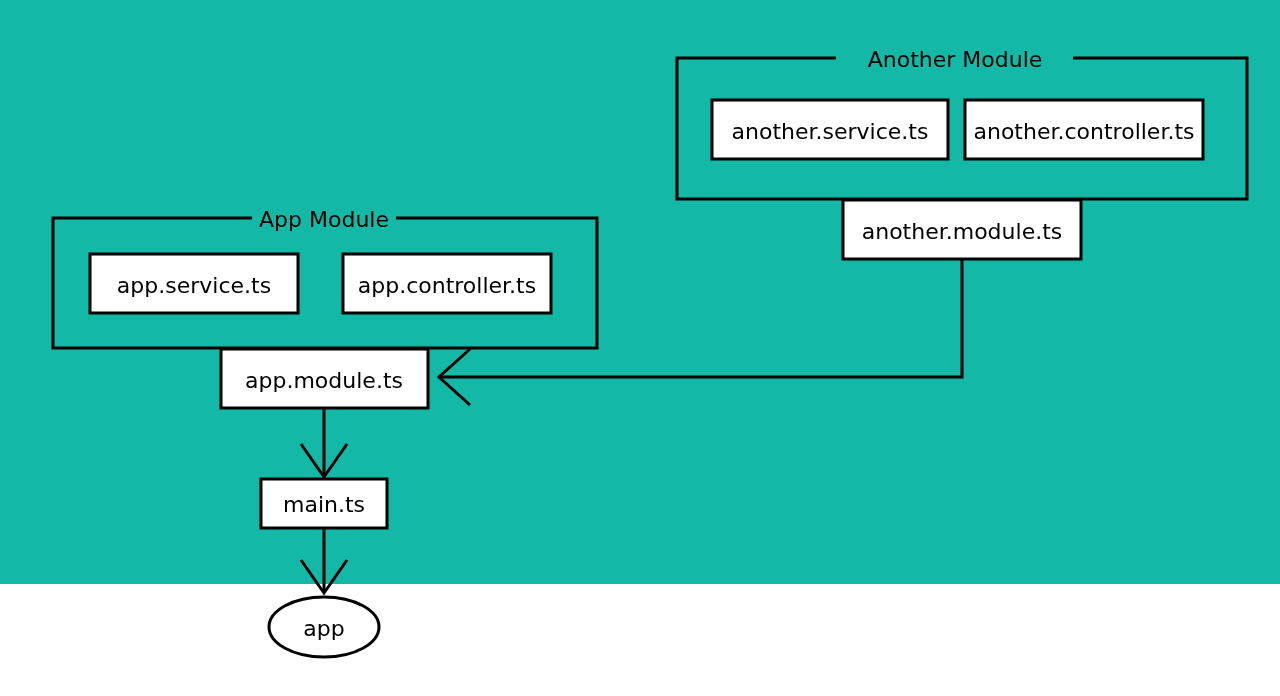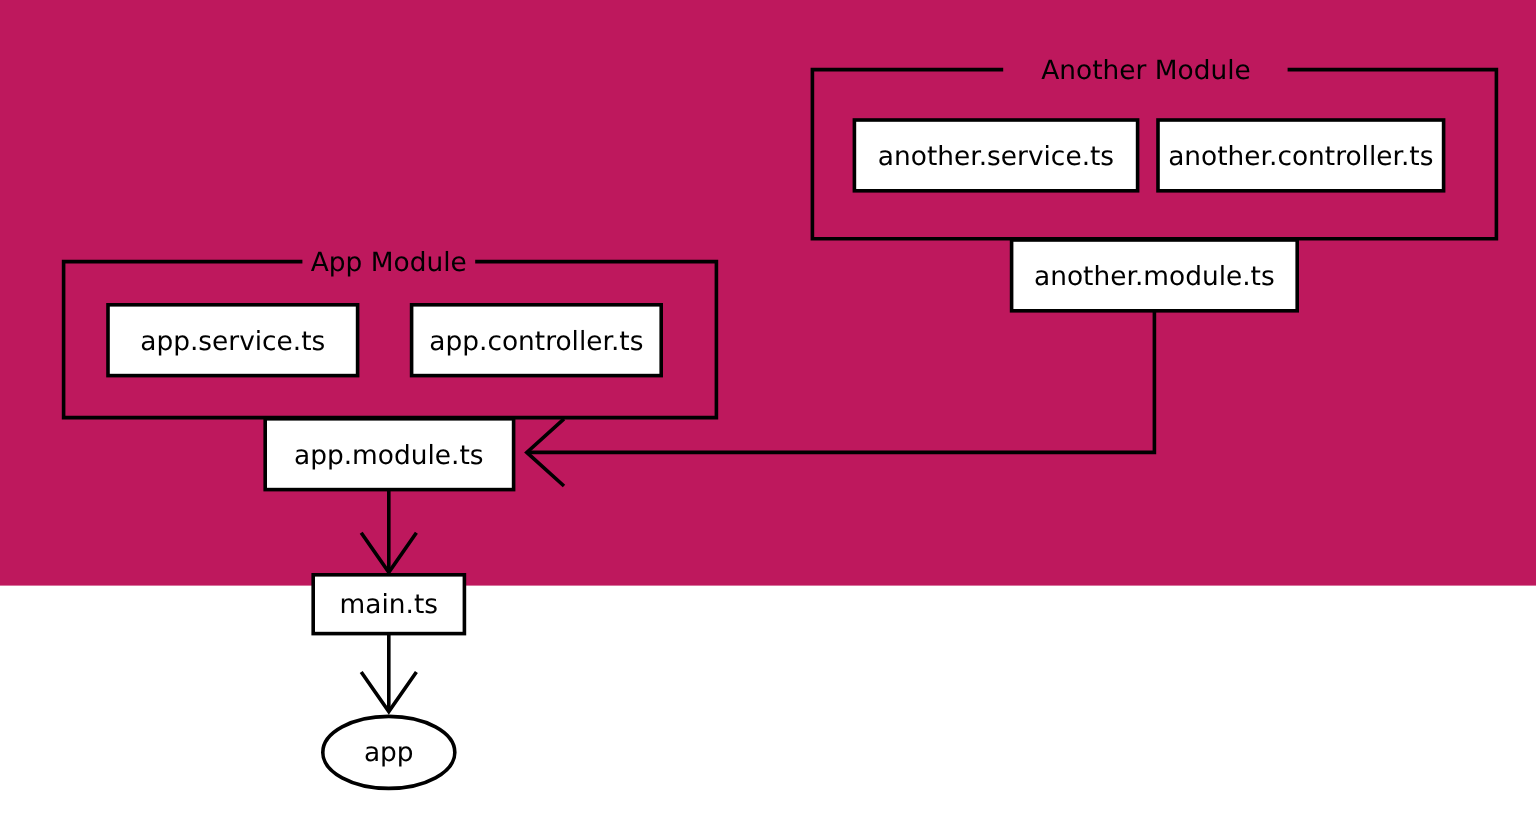--- a/index.html
+++ b/index.html
@@ -9,22 +9,22 @@
   }
   body {
     width: 1280px;
     height: 696px;
     overflow: hidden;
     font-family: "DejaVu Sans", sans-serif;
   }
   #diagram-root {
     position: relative;
     width: 1280px;
-    height: 488px;
-    background: #be185d;
+    height: 584px;
+    background: #14b8a6;
     text-align: center;
   }
   svg.diagram {
     display: block;
     width: 1280px;
     height: 696px;
   }
   .node-rect {
     fill: #ffffff;
     stroke: #000000;

